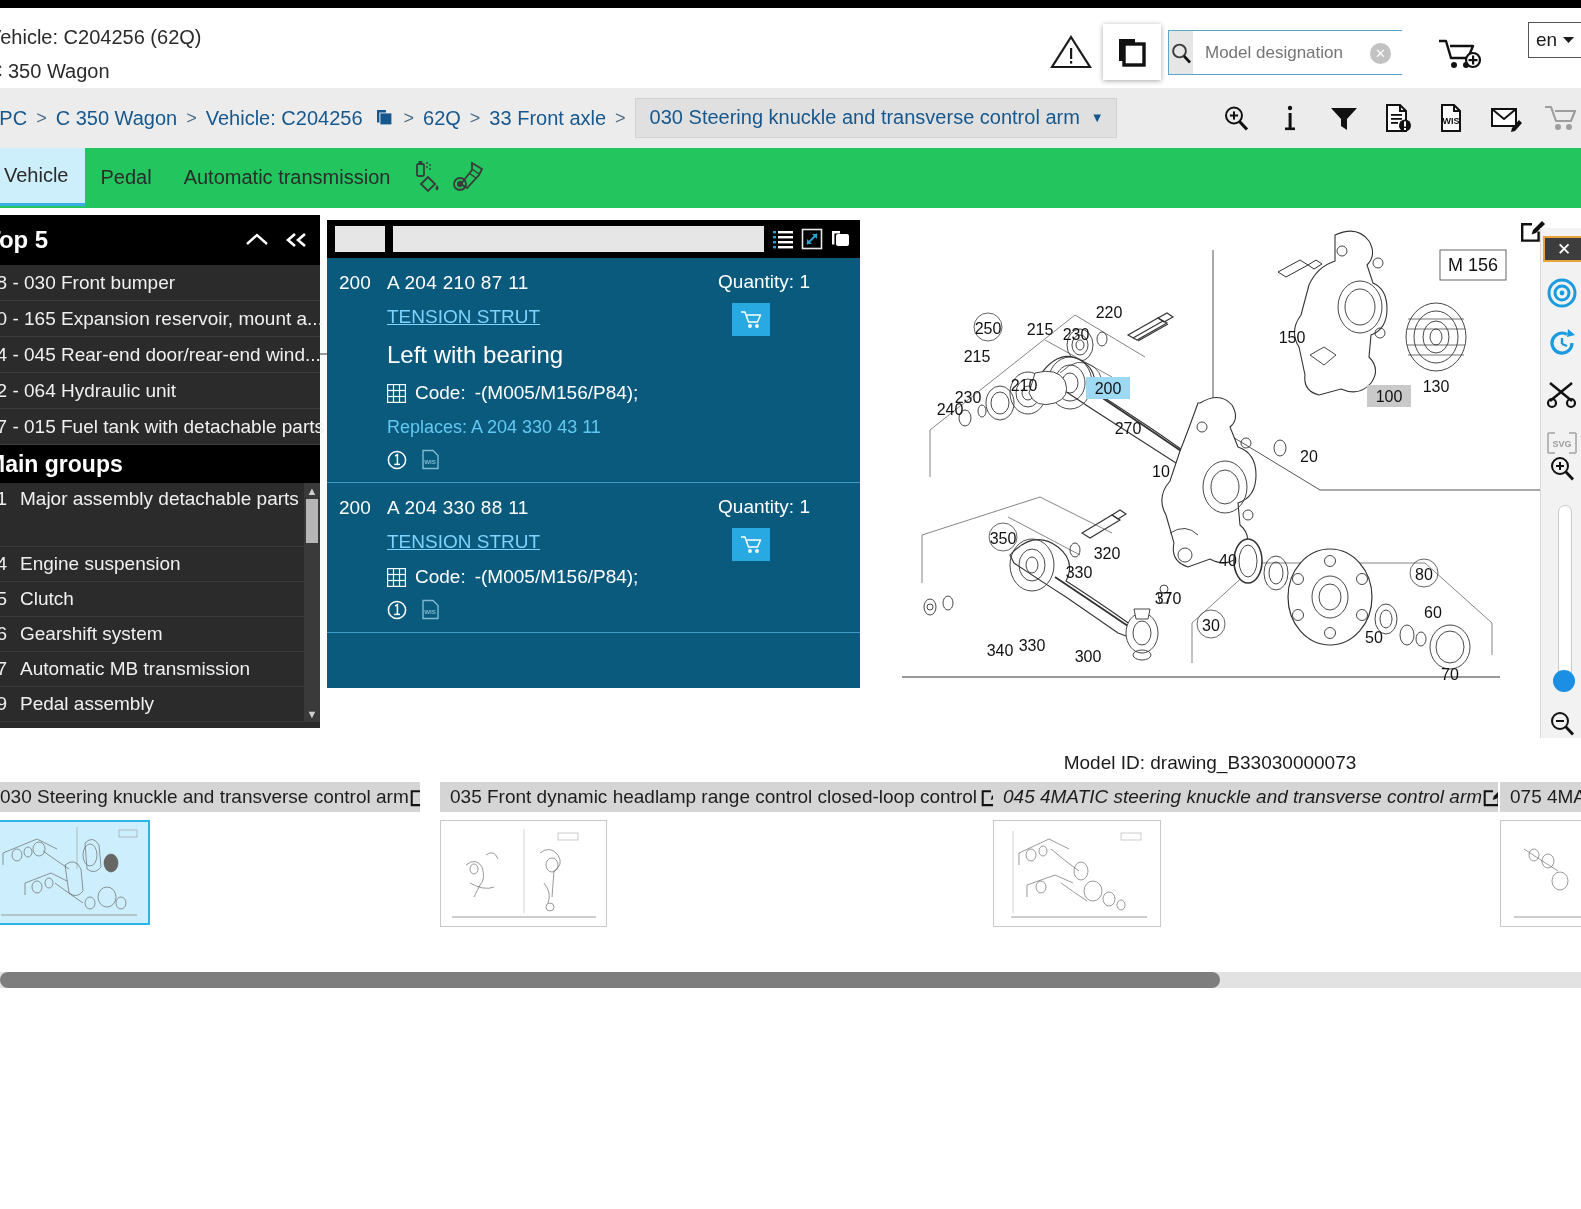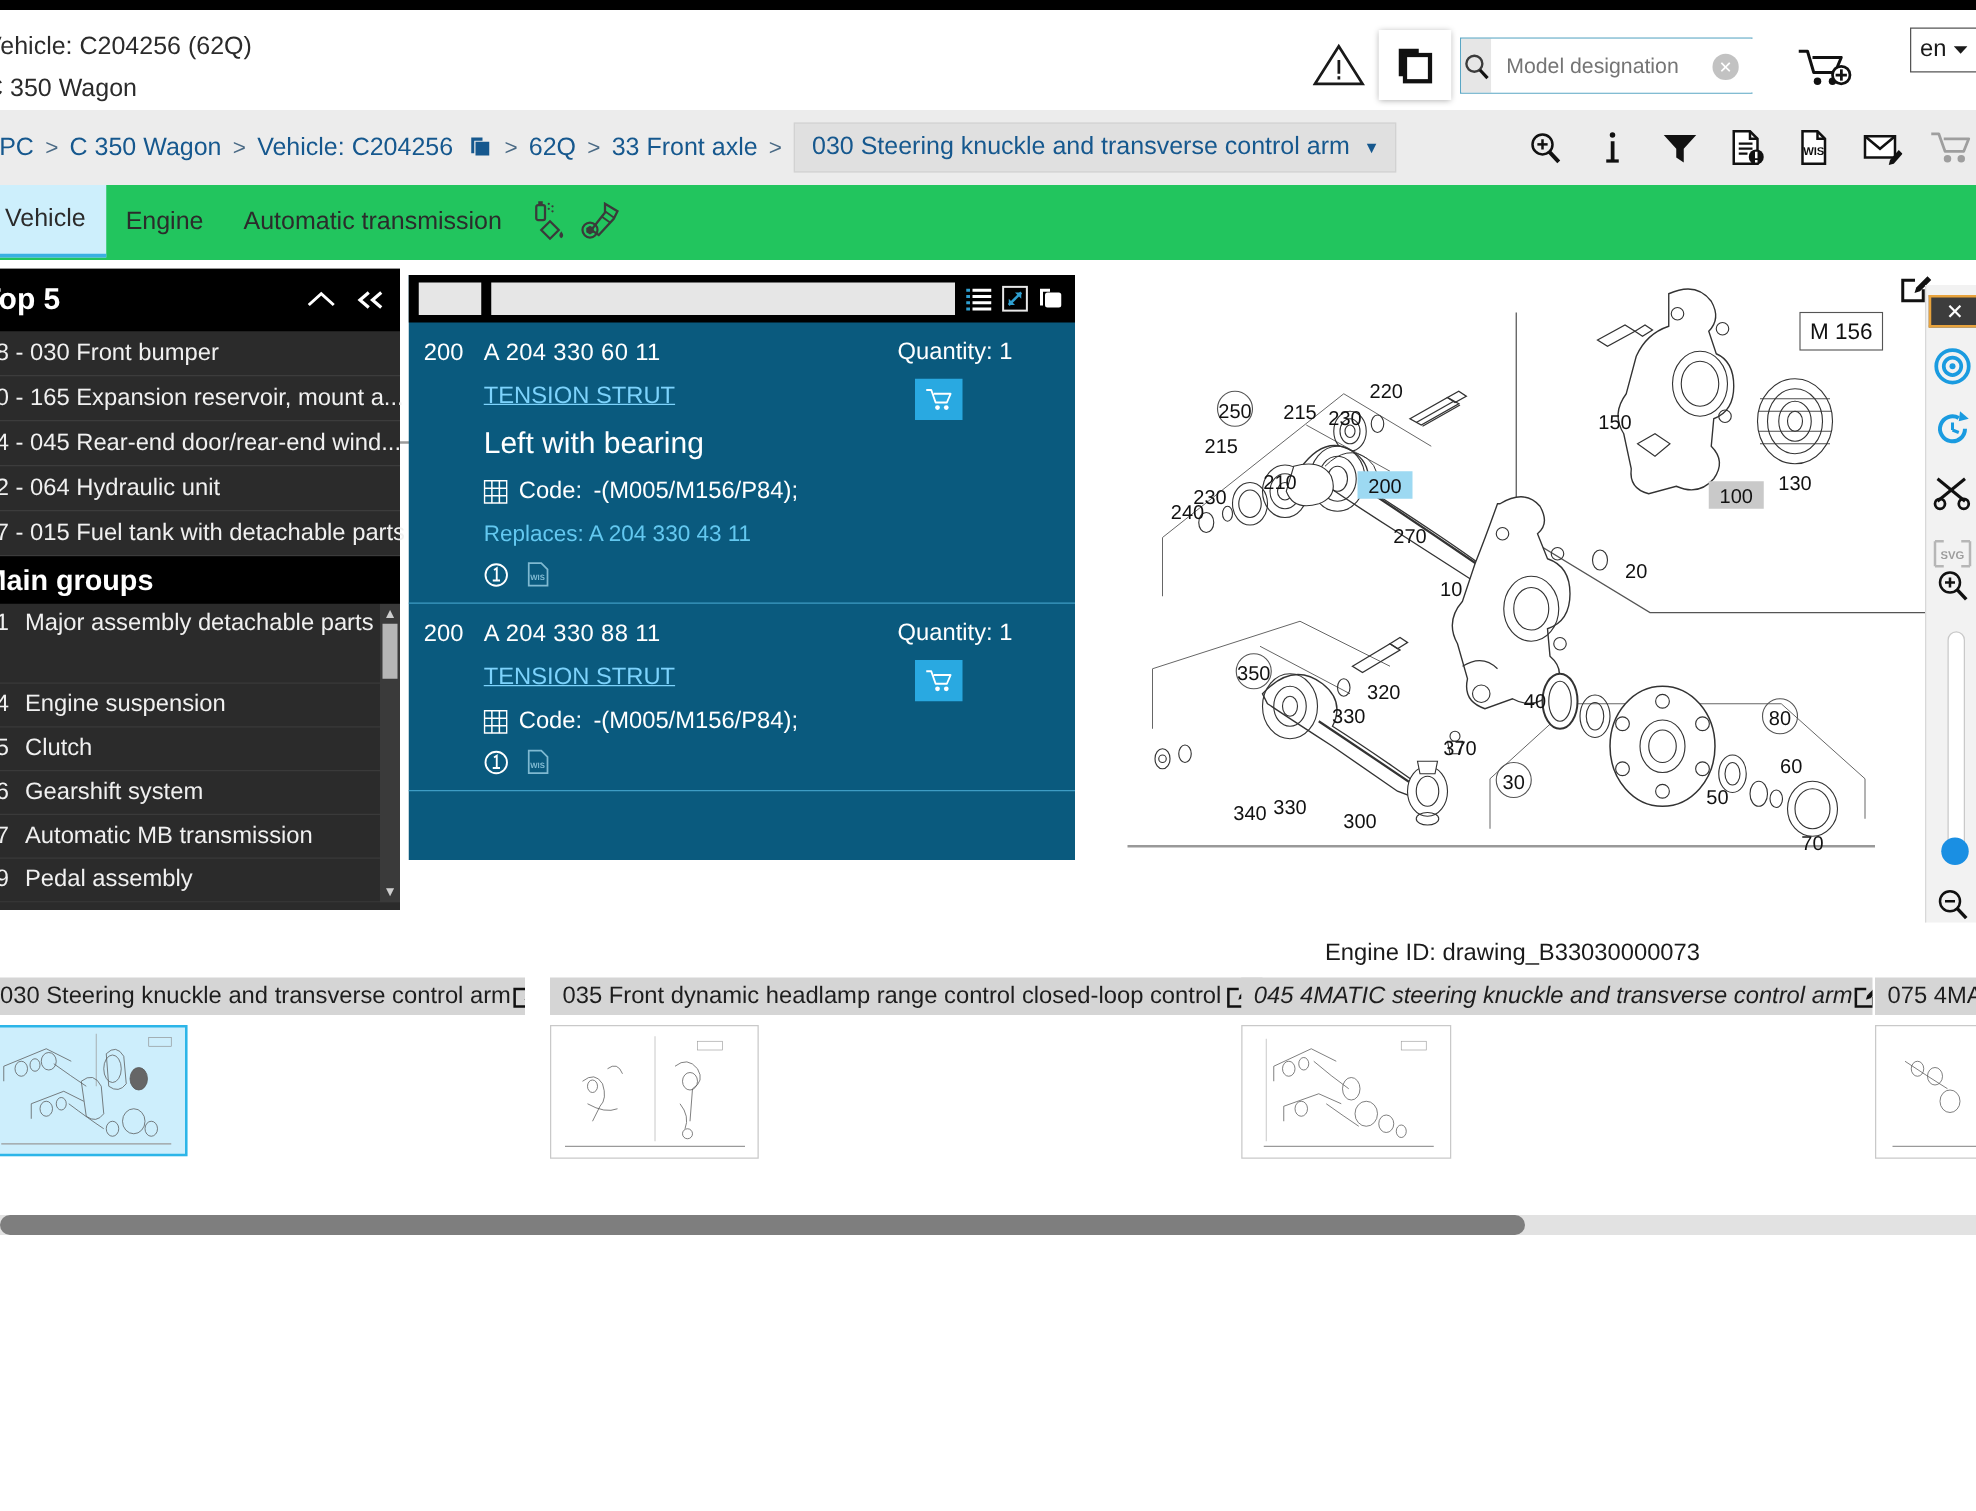--- a/index.html
+++ b/index.html
@@ -278,21 +278,21 @@
       </span>
     </div>
   </div>
 
   <div class="tabbar">
     <div class="tabs">
       <div class="tab active">
         <span>Vehicle</span>
       </div>
       <div class="tab">
-        <span>Engine</span>
+        <span>Pedal</span>
       </div>
       <div class="tab">
         <span>Automatic transmission</span>
       </div>
       <div class="tab-ico">
         <svg width="34" height="34" viewBox="0 0 34 34">
           <rect x="7" y="4" width="7" height="12" rx="1.5" fill="none" stroke="#3a3a3a" stroke-width="1.8"></rect>
           <rect x="8.6" y="1" width="3.6" height="3" fill="#3a3a3a"></rect>
           <circle cx="17" cy="3" r="0.9" fill="#3a3a3a"></circle>
             <circle cx="20" cy="5" r="0.9" fill="#3a3a3a"></circle>
@@ -429,21 +429,21 @@
             <path d="M2 3 h8 v2.4 h-5.6 v11 h-2.4z" fill="#fff"></path>
             <rect x="6" y="6" width="13" height="12" rx="2" fill="#fff"></rect>
           </svg>
         </span>
       </div>
     </div>
 
     <div class="parts-row">
       <div class="pr-pos">200</div>
       <div class="pr-body">
-        <div class="pr-num">A 204 330 60 11</div>
+        <div class="pr-num">A 204 210 87 11</div>
         <div class="pr-name">TENSION STRUT</div>
         <div class="pr-desc">Left with bearing</div>
         <div class="pr-code">
           <span>
             <svg width="19" height="19" viewBox="0 0 19 19">
               <rect x="0.5" y="0.5" width="18" height="18" fill="none" stroke="#fff" stroke-width="1.4"></rect>
               <line x1="0.5" y1="6.5" x2="18.5" y2="6.5" stroke="#fff" stroke-width="1.2"></line>
               <line x1="0.5" y1="12.5" x2="18.5" y2="12.5" stroke="#fff" stroke-width="1.2"></line>
               <line x1="6.5" y1="0.5" x2="6.5" y2="18.5" stroke="#fff" stroke-width="1.2"></line>
               <line x1="12.5" y1="0.5" x2="12.5" y2="18.5" stroke="#fff" stroke-width="1.2"></line>
@@ -695,21 +695,21 @@
         <text x="544" y="365" font-size="16" fill="#111" stroke="none" text-anchor="middle">80</text>
         <circle cx="331" cy="409" r="14" stroke="#555"></circle>
         <text x="331" y="416" font-size="16" fill="#111" stroke="none" text-anchor="middle">30</text>
         <text x="553" y="403" font-size="16" fill="#111" stroke="none" text-anchor="middle">60</text>
         <text x="494" y="428" font-size="16" fill="#111" stroke="none" text-anchor="middle">50</text>
         <text x="570" y="465" font-size="16" fill="#111" stroke="none" text-anchor="middle">70</text>
       </g>
     </svg>
   </div>
 
-  <div class="img-id">Engine ID: drawing_B33030000073</div>
+  <div class="img-id">Model ID: drawing_B33030000073</div>
 
   <div class="edit-ico">
     <svg width="26" height="26" viewBox="0 0 26 26">
       <path d="M2 5 h11 v2.4 h-8.6 v14 h14 v-8 h2.4 v10.4 h-18.8z" fill="#111"></path>
       <path d="M14 12 l9 -9 l3 3 l-9 9 l-4.4 1.4z" fill="#111"></path>
     </svg>
   </div>
 
   <div class="rail"></div>
 

